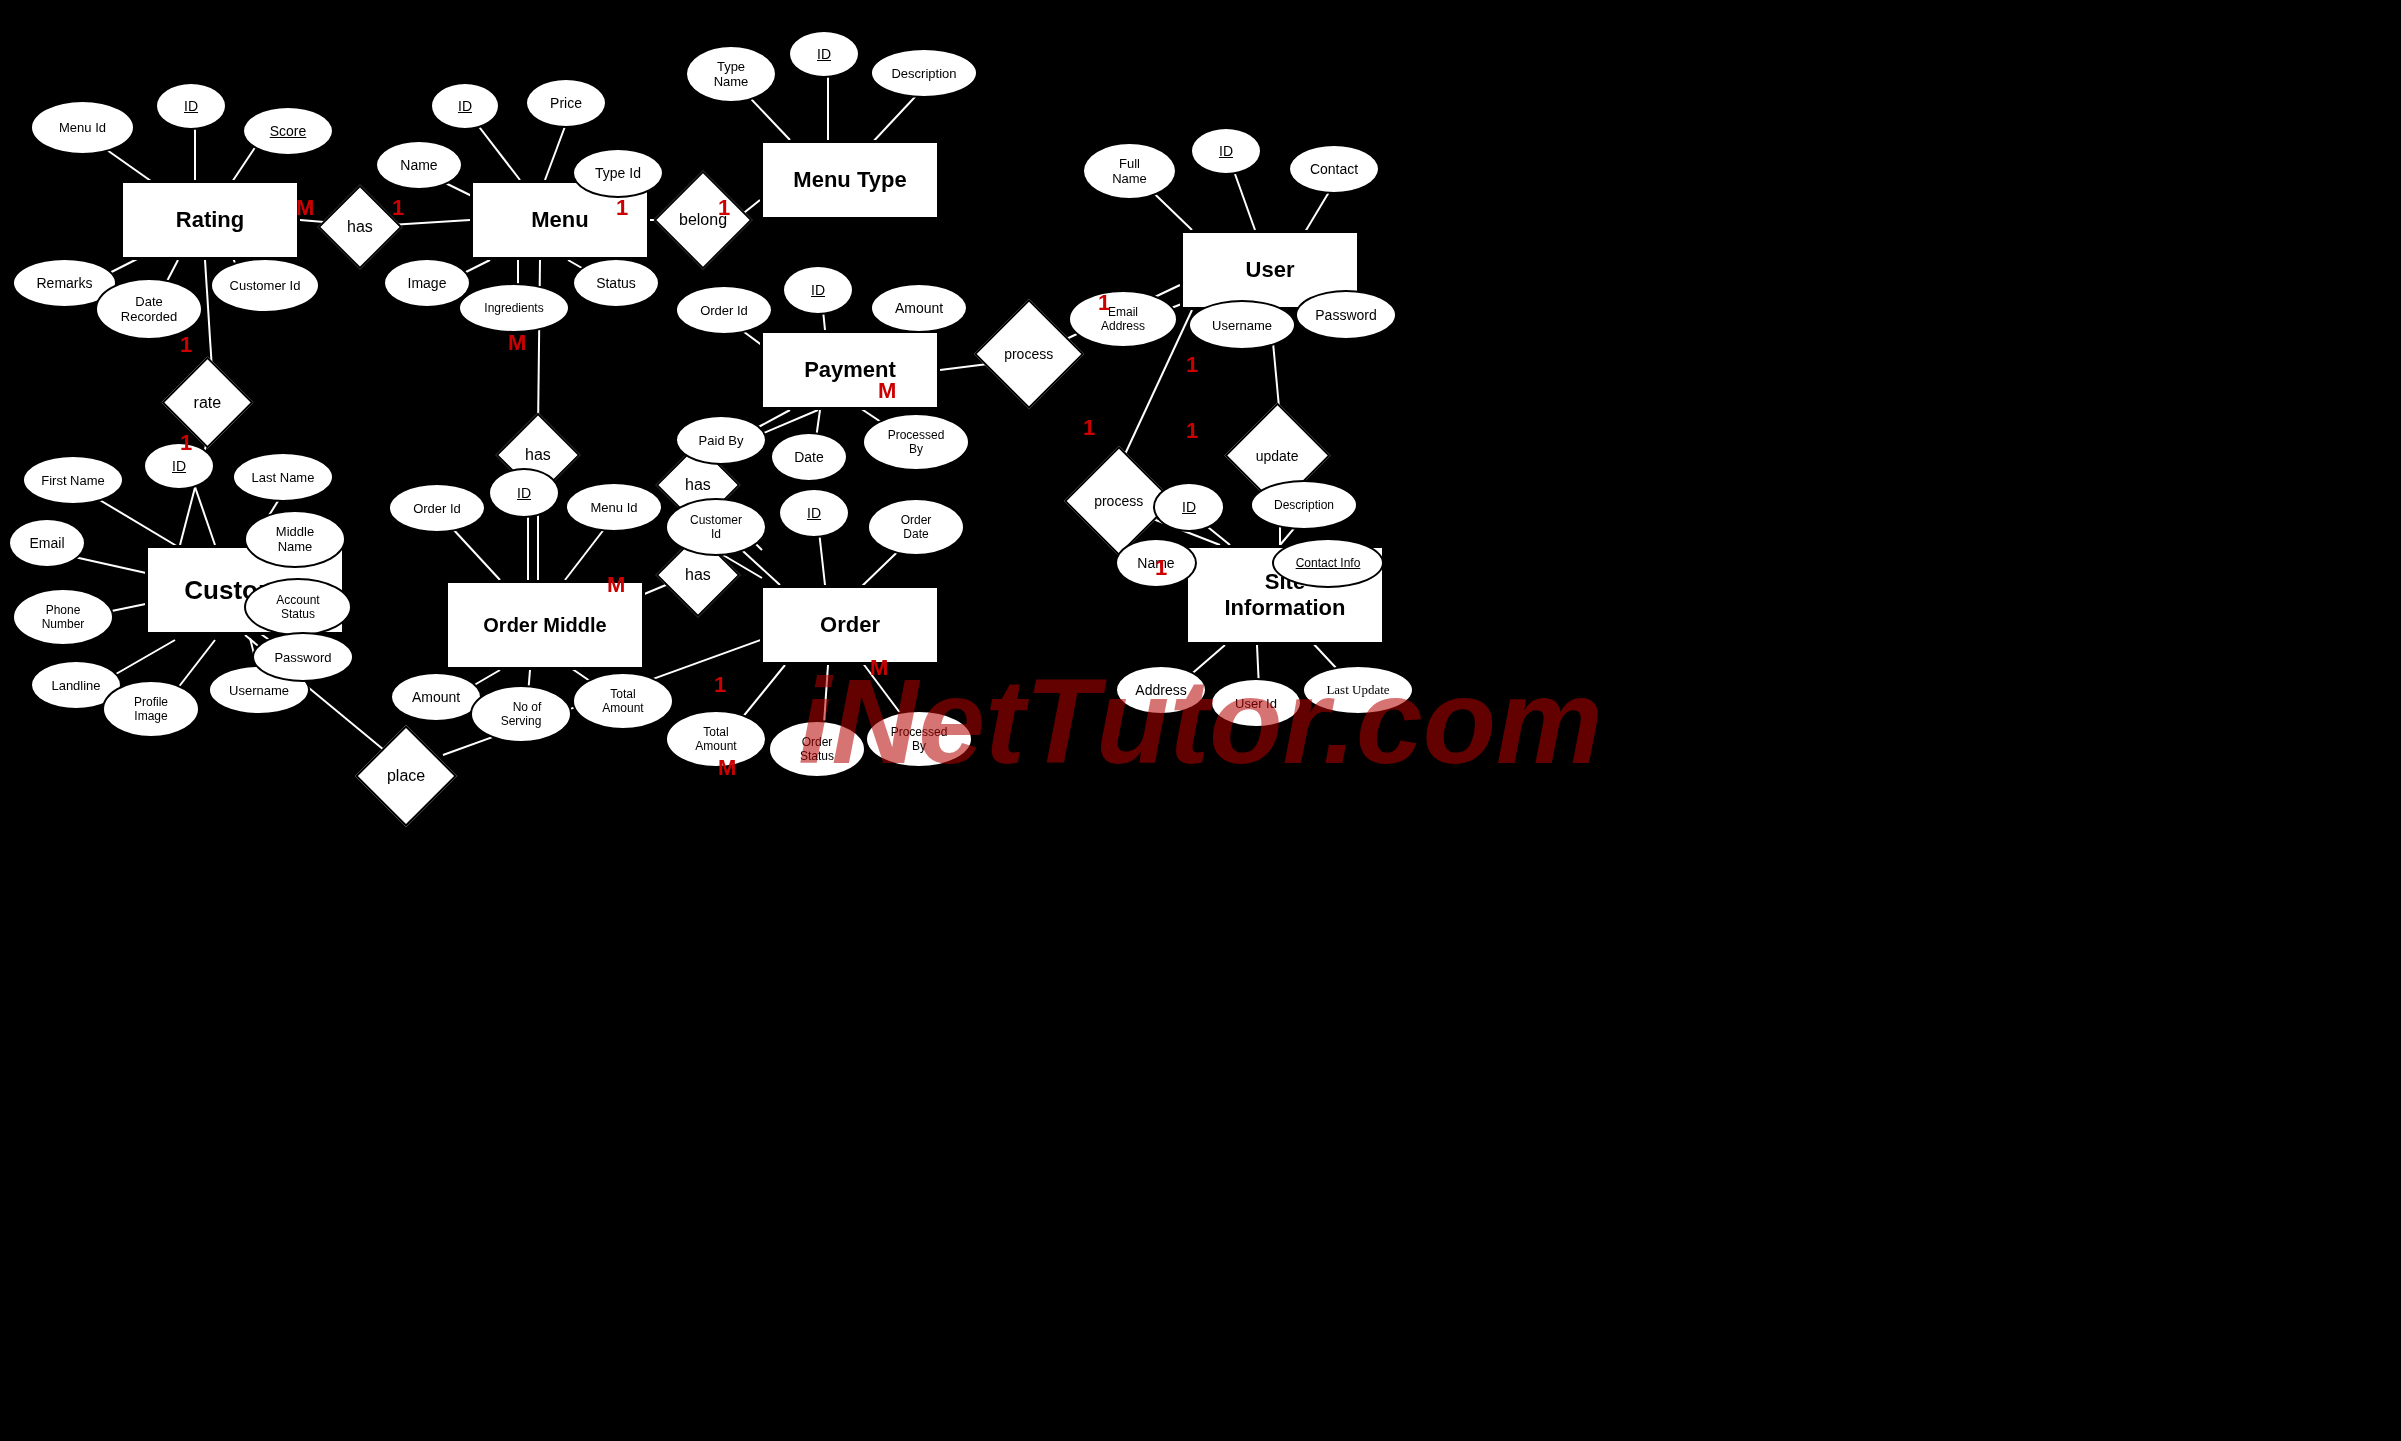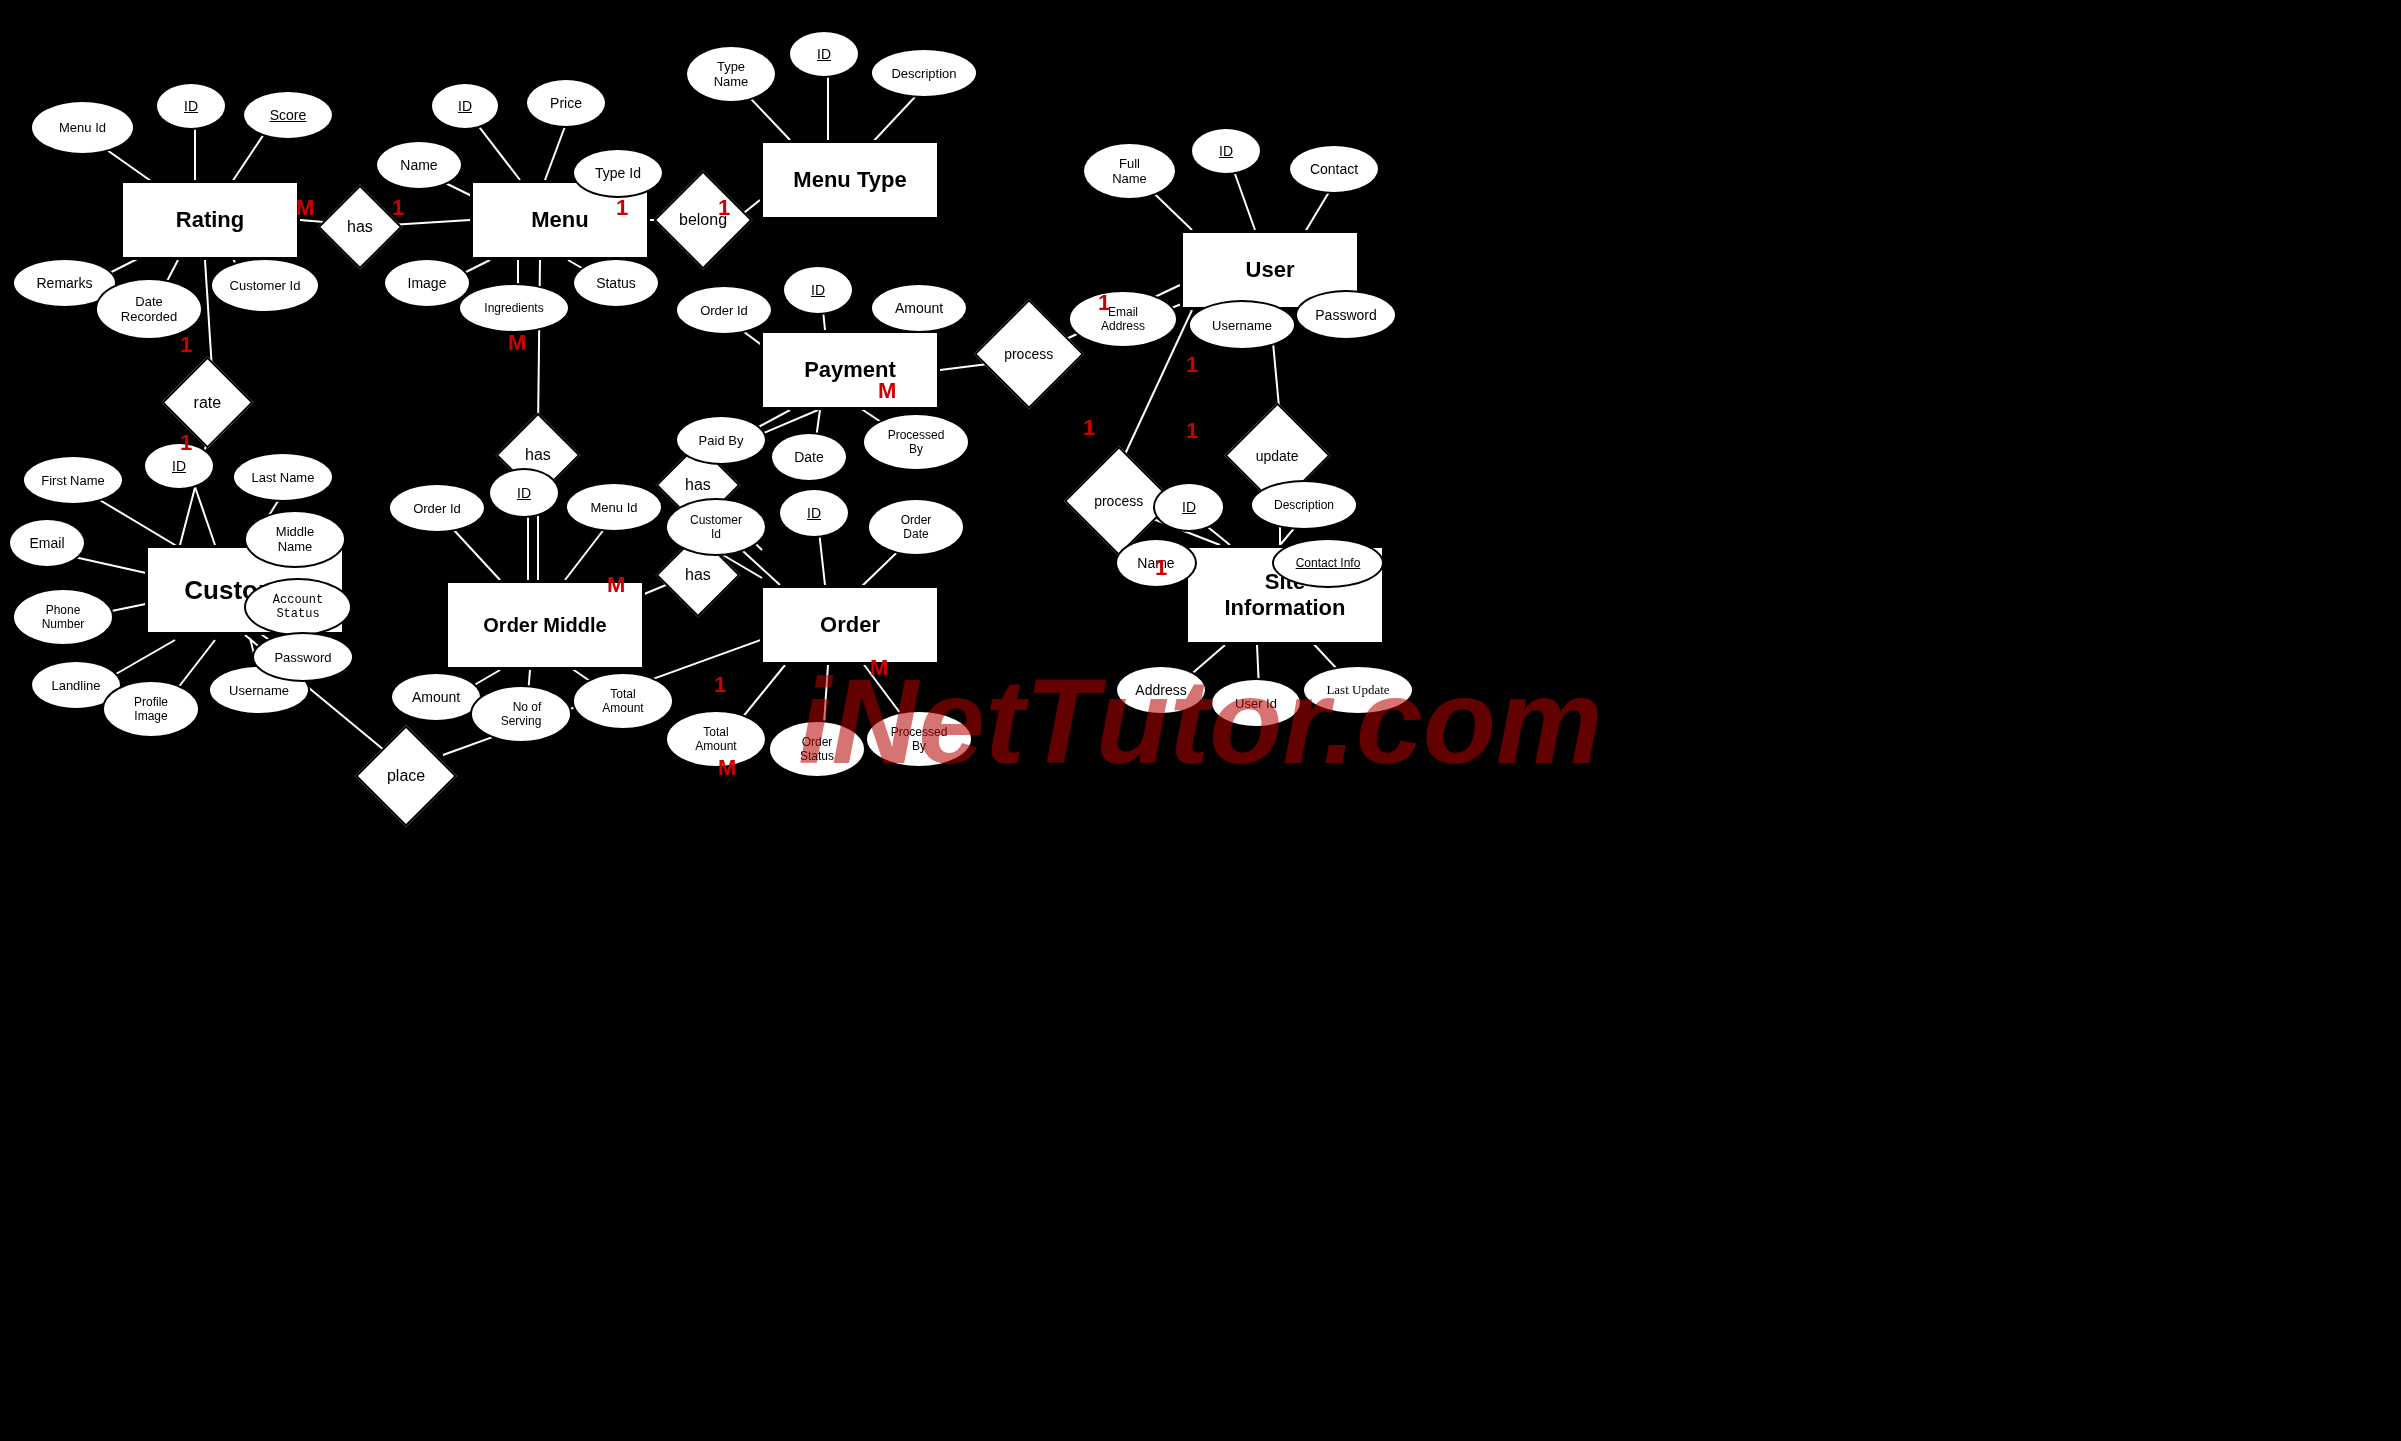--- a/index.html
+++ b/index.html
@@ -284,21 +284,21 @@
   </div>
 
   <div class="relationship" style="left:1080px; top:462px; width:78px; height:78px; font-size:14px;">
     <span>process</span>
   </div>
 
   <div class="attr" style="left:30px; top:100px; width:105px; height:55px; font-size:13px;">Menu Id</div>
 
   <div class="attr key-attr" style="left:155px; top:82px; width:72px; height:48px;">ID</div>
 
-  <div class="attr" style="left:242px; top:90px; width:92px; height:50px;text-decoration:underline;">Score</div>
+  <div class="attr" style="left:242px; top:106px; width:92px; height:50px;text-decoration:underline;">Score</div>
 
   <div class="attr" style="left:12px; top:258px; width:105px; height:50px;">Remarks</div>
 
   <div class="attr" style="left:95px; top:278px; width:108px; height:62px; font-size:13px; white-space:pre-line;">Date
 Recorded</div>
 
   <div class="attr" style="left:210px; top:258px; width:110px; height:55px; font-size:13px;">Customer Id</div>
 
   <div class="attr key-attr" style="left:430px; top:82px; width:70px; height:48px;">ID</div>
 
@@ -355,21 +355,21 @@
   <div class="attr" style="left:232px; top:452px; width:102px; height:50px; font-size:13px;">Last Name</div>
 
   <div class="attr" style="left:8px; top:518px; width:78px; height:50px;">Email</div>
 
   <div class="attr" style="left:244px; top:510px; width:102px; height:58px; font-size:13px; white-space:pre-line;">Middle
 Name</div>
 
   <div class="attr" style="left:12px; top:588px; width:102px; height:58px; font-size:12px; white-space:pre-line;">Phone
 Number</div>
 
-  <div class="attr" style="left:244px; top:578px; width:108px; height:58px; font-size:12px; white-space:pre-line;font-family:Liberation Mono, monospace;">Account
+  <div class="attr" style="left:244px; top:578px; width:108px; height:58px; font-size:12px; white-space:pre-line;">Account
 Status</div>
 
   <div class="attr" style="left:30px; top:660px; width:92px; height:50px; font-size:13px;">Landline</div>
 
   <div class="attr" style="left:102px; top:680px; width:98px; height:58px; font-size:12px; white-space:pre-line;">Profile
 Image</div>
 
   <div class="attr" style="left:208px; top:665px; width:102px; height:50px; font-size:13px;">Username</div>
 
   <div class="attr" style="left:252px; top:632px; width:102px; height:50px; font-size:13px;">Password</div>

